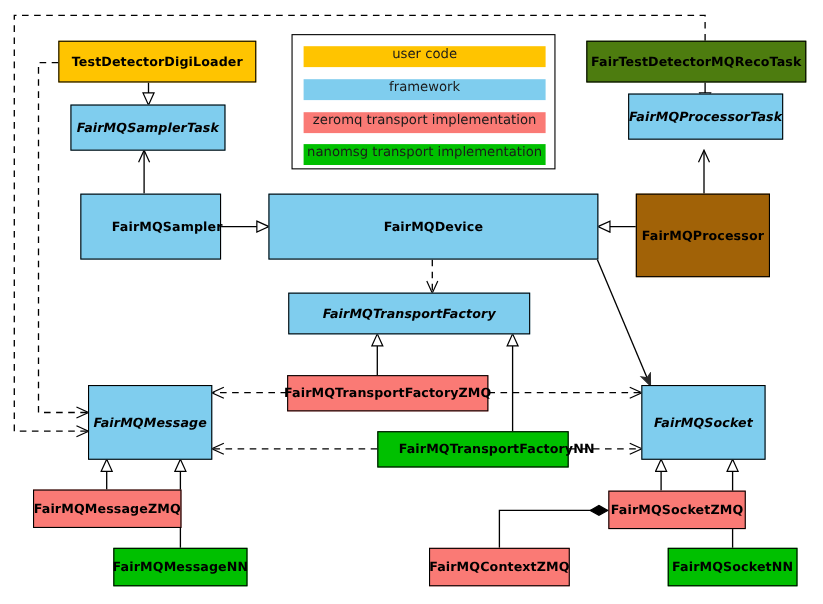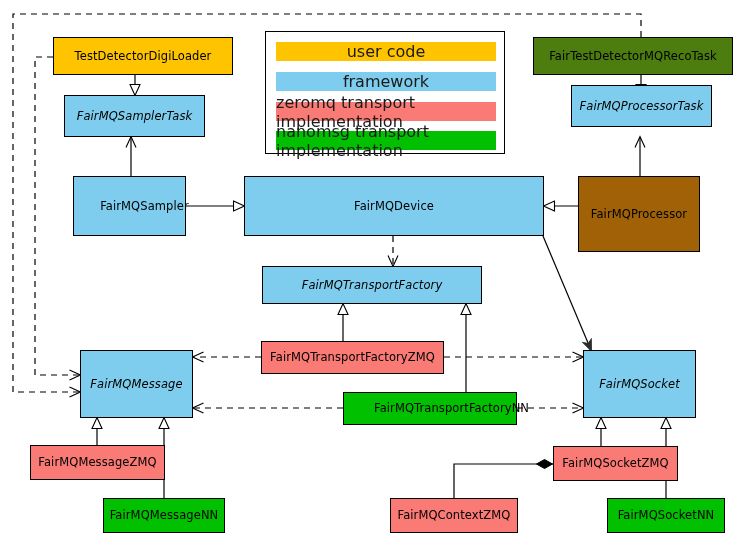--- a/index.html
+++ b/index.html
@@ -25,21 +25,21 @@
   }
   .node {
     position: absolute;
     box-sizing: border-box;
     border: 1px solid #000000;
     display: flex;
     align-items: center;
     justify-content: center;
     text-align: center;
     font-size: 11.5px;
-    font-weight: normal;
+    font-weight: bold;
     color: #000000;
     line-height: 1.1;
     letter-spacing: 0.1px;
     z-index: 3;
   }
   .node.abstract {
     font-style: italic;
   }
   
   #legend {
@@ -53,23 +53,22 @@
     border: 1px solid #000000;
     z-index: 4;
     padding: 0;
   }
   .legend-row {
     position: absolute;
     left: 10px;
     width: 220px;
     height: 19px;
     display: flex;
-    align-items: center;
     justify-content: center;
-    font-size: 16px;
+    font-size: 12px;
     font-weight: normal;
     color: #1a1a1a;
     font-family: "DejaVu Sans", sans-serif;
   }
 </style>
 </head>
 <body>
 
 <div id="canvas">
 
@@ -156,21 +155,21 @@
       </div>
       <div class="node" style="left: 533px; top: 37px; width: 200px; height: 38px; background: #4d7c0f;">
         <span>FairTestDetectorMQRecoTask</span>
       </div>
       <div class="node abstract" style="left: 64px; top: 95px; width: 141px; height: 42px; background: rgb(127, 205, 238);">
         <span>FairMQSamplerTask</span>
       </div>
       <div class="node abstract" style="left: 571px; top: 85px; width: 141px; height: 42px; background: rgb(127, 205, 238);">
         <span>FairMQProcessorTask</span>
       </div>
-      <div class="node" style="left: 73px; top: 176px; width: 113px; height: 60px; background: rgb(127, 205, 238); padding-left: 30px;">
+      <div class="node" style="left: 73px; top: 176px; width: 128px; height: 60px; background: rgb(127, 205, 238); padding-left: 30px;">
         <span>FairMQSampler</span>
       </div>
       <div class="node" style="left: 244px; top: 176px; width: 300px; height: 60px; background: rgb(127, 205, 238);">
         <span>FairMQDevice</span>
       </div>
       <div class="node" style="left: 578px; top: 176px; width: 122px; height: 76px; background: #a16207;">
         <span>FairMQProcessor</span>
       </div>
       <div class="node abstract" style="left: 262px; top: 266px; width: 220px; height: 38px; background: rgb(127, 205, 238);">
         <span>FairMQTransportFactory</span>

